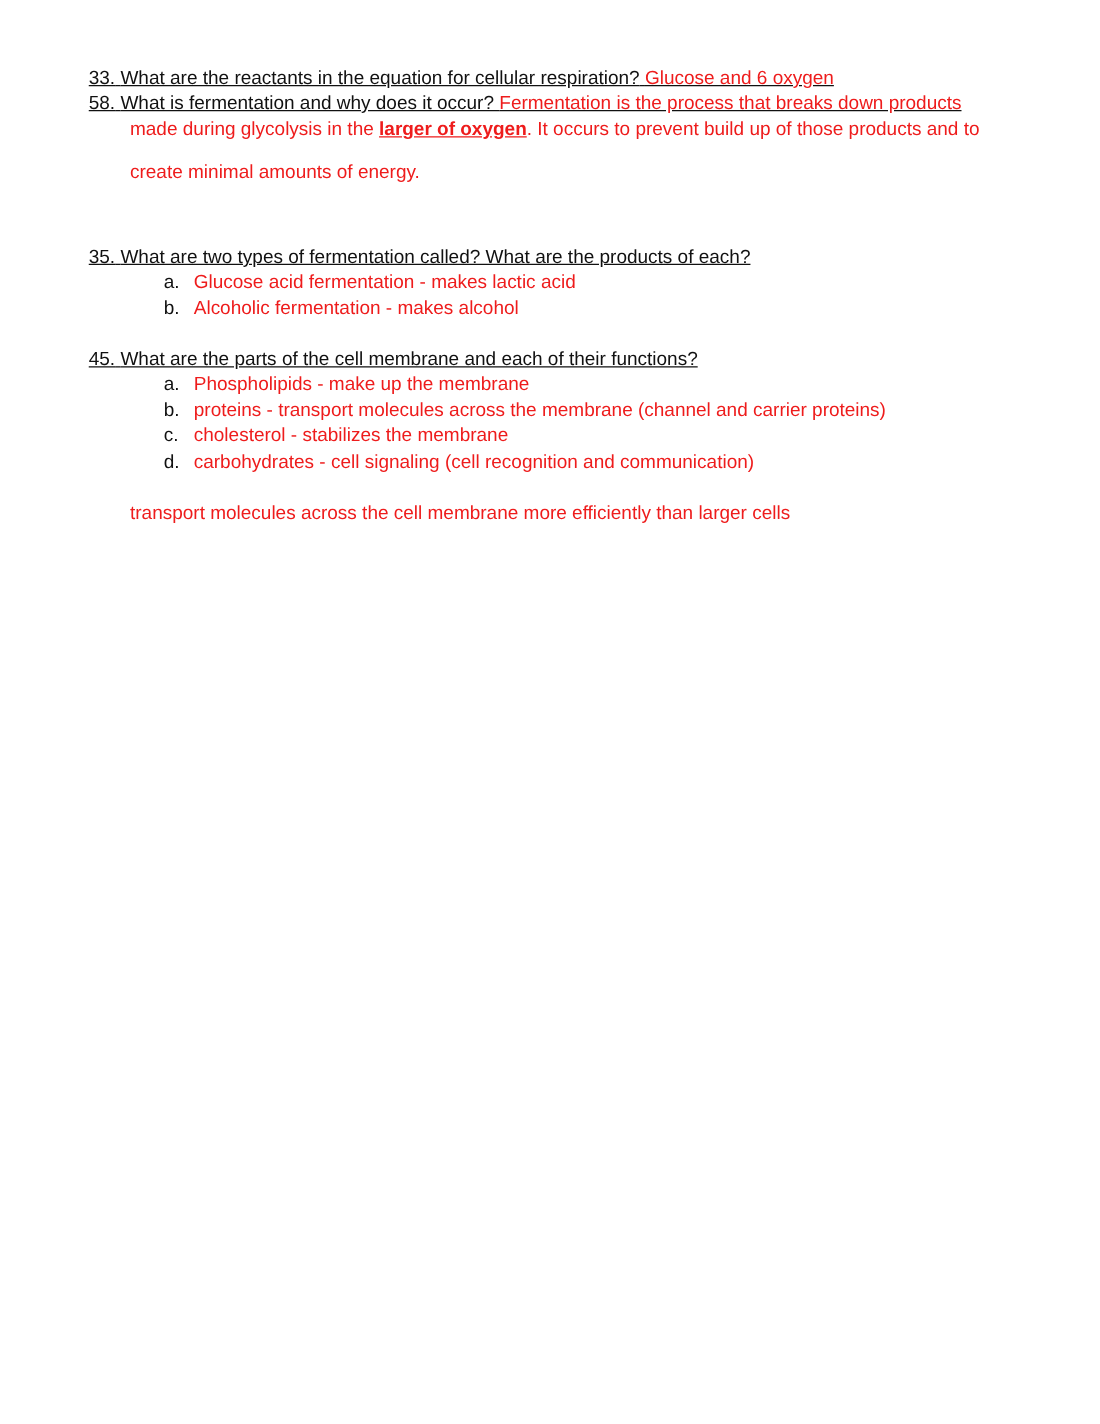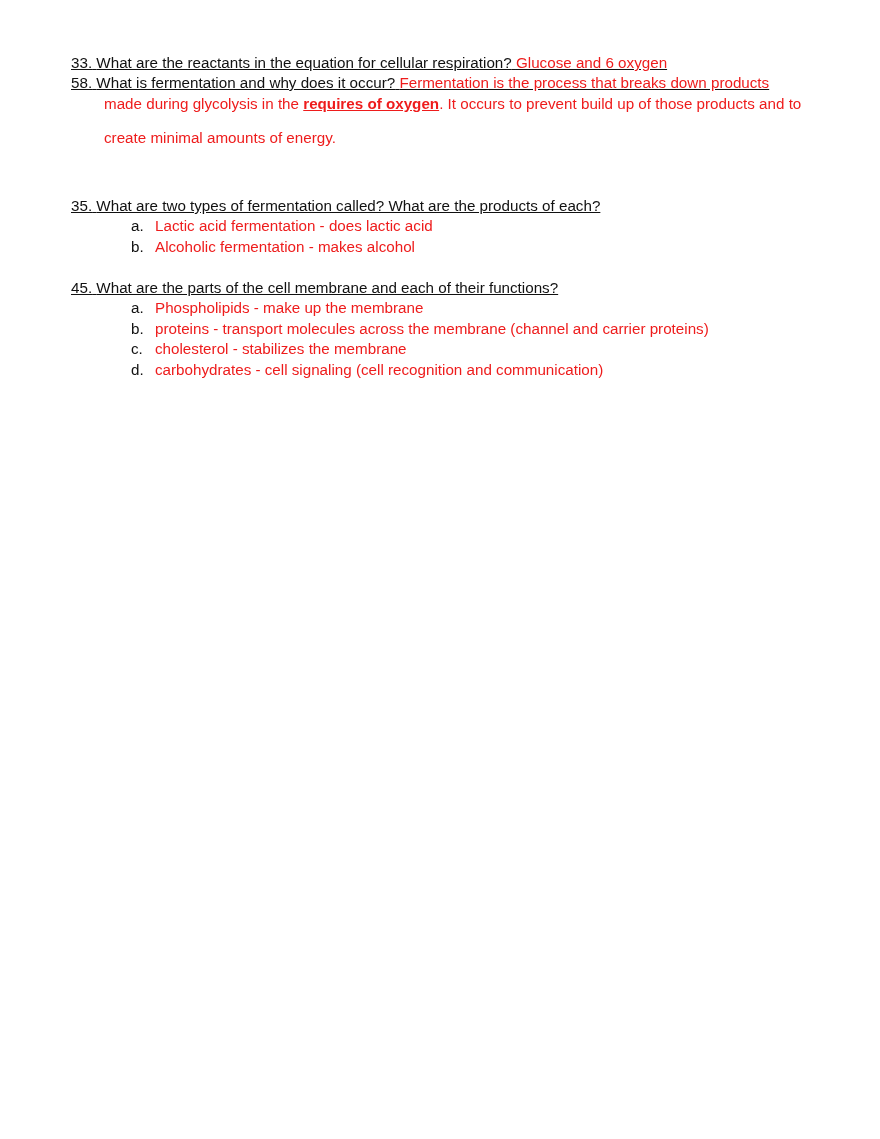--- a/index.html
+++ b/index.html
@@ -24,31 +24,31 @@
     <span>What are the reactants in the equation for cellular respiration?</span>
     <span class="red">Glucose and 6 oxygen</span>
   </div>
 
   <div class="line q" style="top:73px;">
     <span>58.</span>
     <span>What is fermentation and why does it occur?</span>
     <span class="red">Fermentation is the process that breaks down products</span>
   </div>
   <div class="line cont red" style="top:94px;">
-    <span>made during glycolysis in the </span><span class="u">requires of oxygen</span><span>. It occurs to prevent build up of those products and to</span>
+    <span>made during glycolysis in the </span><span class="u">larger of oxygen</span><span>. It occurs to prevent build up of those products and to</span>
   </div>
   <div class="line cont red" style="top:128px;">create minimal amounts of energy.</div>
 
   <div class="line q" style="top:196px;">
     <span>35.</span>
     <span>What are two types of fermentation called? What are the products of each?</span>
   </div>
   <div class="line" style="top:216px;left:0;width:880px;">
     <span class="sub-letter">a.</span>
-    <span class="sub-text red">Lactic acid fermentation - does lactic acid</span>
+    <span class="sub-text red">Glucose acid fermentation - makes lactic acid</span>
   </div>
   <div class="line" style="top:237px;left:0;width:880px;">
     <span class="sub-letter">b.</span>
     <span class="sub-text red">Alcoholic fermentation - makes alcohol</span>
   </div>
 
 
   <div class="line q" style="top:278px;">
     <span>45.</span>
     <span>What are the parts of the cell membrane and each of their functions?</span>
@@ -63,14 +63,15 @@
   </div>
   <div class="line" style="top:339px;left:0;width:880px;">
     <span class="sub-letter">c.</span>
     <span class="sub-text red">cholesterol - stabilizes the membrane</span>
   </div>
   <div class="line" style="top:360px;left:0;width:880px;">
     <span class="sub-letter">d.</span>
     <span class="sub-text red">carbohydrates - cell signaling (cell recognition and communication)</span>
   </div>
 
+  <div class="line cont red" style="top:401px;">transport molecules across the cell membrane more efficiently than larger cells</div>
 
 </div>
 
 </body></html>

